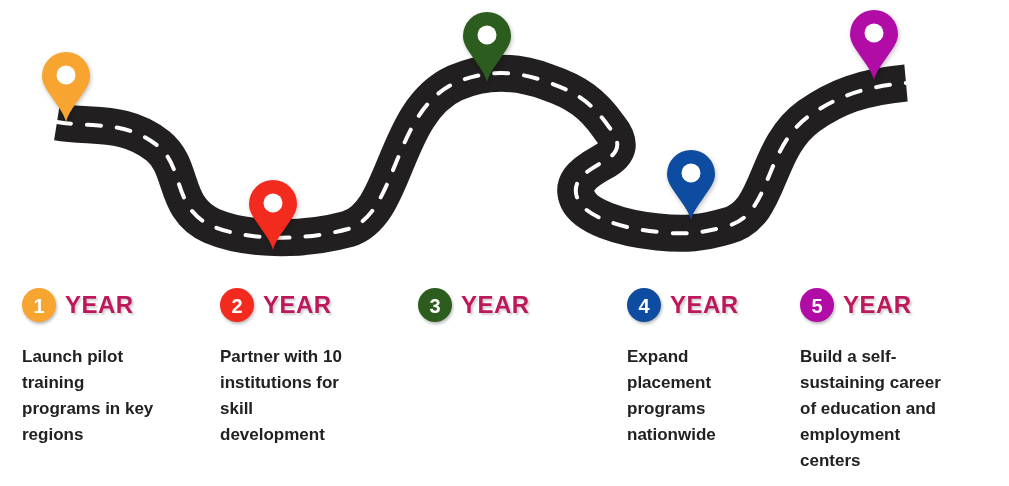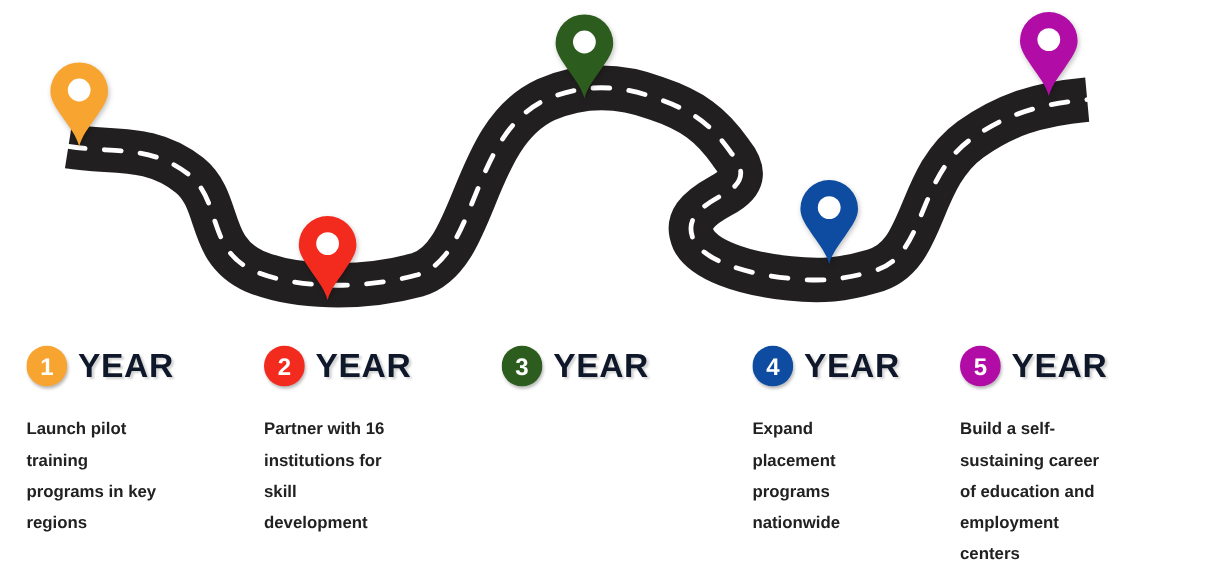--- a/index.html
+++ b/index.html
@@ -19,27 +19,27 @@
   .col4 { left:627px; width:128px; }
   .col5 { left:800px; width:206px; }
 
   .col-head { display:flex; align-items:center; gap:9px; }
   .badge { filter:drop-shadow(1px 2px 1.5px rgba(0,0,0,0.28)); flex:0 0 auto; }
   .badge text {
     font-family:"Liberation Sans","DejaVu Sans",sans-serif;
     font-size:20px; font-weight:bold;
   }
   .year-label {
-    font-size:28px; font-weight:bold; color:#0f172a;
+    font-size:24px; font-weight:bold; color:#be185d;
     letter-spacing:0.5px;
     text-shadow:2px 2px 2px rgba(0,0,0,0.18);
   }
   .desc {
     margin-top:22px;
-    font-size:14px; line-height:26px; font-weight:bold;
+    font-size:17px; line-height:26px; font-weight:bold;
     color:#212121;
     white-space:pre-line;
   }
   .pin { filter:drop-shadow(1px 2px 2px rgba(0,0,0,0.25)); }
 </style>
 </head>
 <body>
 
 <div class="canvas">
 
@@ -114,21 +114,21 @@
   </div>
 
   <div class="col col2">
     <div class="col-head">
       <svg class="badge" width="34" height="34" viewBox="0 0 34 34">
         <circle cx="17" cy="17" r="17" fill="#F32B1E"></circle>
         <text x="17" y="24.5" text-anchor="middle" fill="#FFFFFF">2</text>
       </svg>
       <span class="year-label">YEAR</span>
     </div>
-    <div class="desc">Partner with 16
+    <div class="desc">Partner with 10
 institutions for
 skill
 development</div>
   </div>
 
   <div class="col col3">
     <div class="col-head">
       <svg class="badge" width="34" height="34" viewBox="0 0 34 34">
         <circle cx="17" cy="17" r="17" fill="#2C5C1E"></circle>
         <text x="17" y="24.5" text-anchor="middle" fill="#FFFFFF">3</text>

